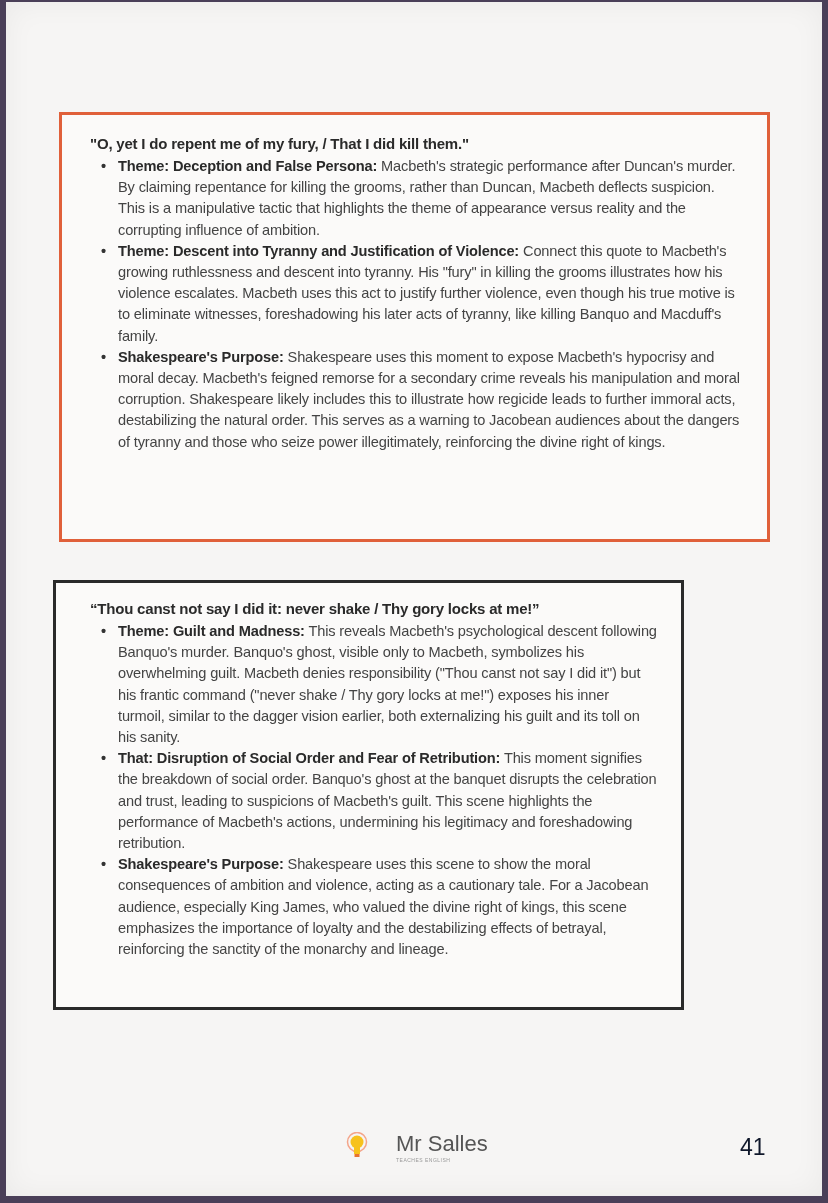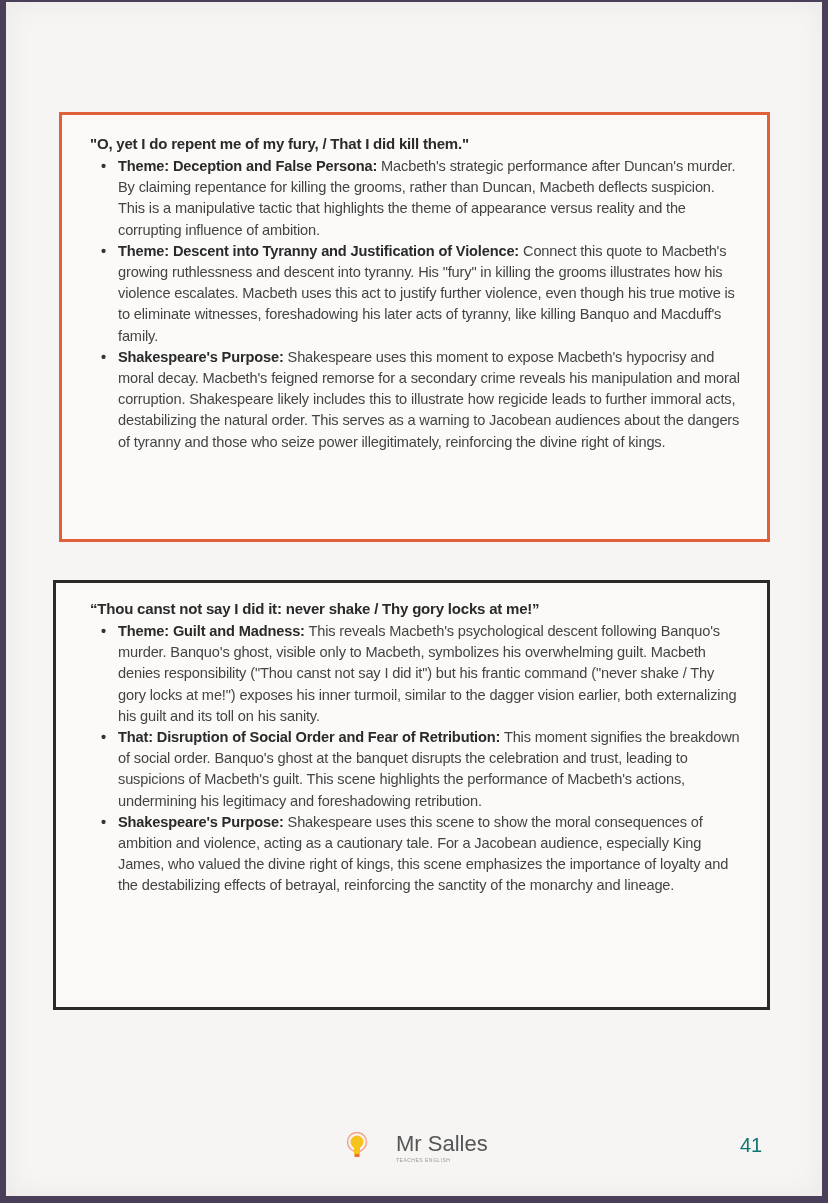--- a/index.html
+++ b/index.html
@@ -12,32 +12,32 @@
   .page {
     position: absolute; left: 6px; top: 2px; width: 816px; height: 1194px;
     background: #f6f5f4;
     box-shadow: inset 0 0 30px rgba(0,0,0,0.05);
   }
   .box {
     position: absolute; background: #fbfaf9; box-sizing: border-box;
     color: #333;
   }
   .box-red { left: 53px; top: 110px; width: 711px; height: 430px; border: 3px solid #e0603a; padding: 20px 22px 10px 28px; }
-  .box-black { left: 47px; top: 578px; width: 717px; height: 430px; border: 3px solid #2a2a2a; padding: 17px 22px 10px 34px; }
+  .box-black { left: 47px; top: 578px; width: 631px; height: 430px; border: 3px solid #2a2a2a; padding: 17px 22px 10px 34px; }
   .quote { font-weight: bold; font-size: 15px; color: #2a2a2a; margin: 0 0 4px 0; letter-spacing: -0.2px; }
   ul { margin: 0; padding-left: 28px; list-style: none; }
   li { position: relative; font-size: 14.6px; line-height: 21.2px; color: #444; letter-spacing: -0.15px; }
   li::before { content: "•"; position: absolute; left: -17px; top: 0; color: #333; font-weight: bold; }
   .b-label { font-weight: bold; color: #2a2a2a; margin-top: 20px; }
   .footer-logo { position: absolute; left: 340px; top: 1130px; display: flex; align-items: flex-start; gap: 25px; }
   .bulb { width: 22px; height: 28px; position: relative; margin-right: 3px; }
   .brand { display: flex; flex-direction: column; }
   .brand-name { font-size: 22px; color: #555; line-height: 24px; }
   .brand-sub { font-size: 5px; color: #999; letter-spacing: 0.5px; margin-top: 1px; }
-  .page-num { position: absolute; left: 734px; top: 1132px; font-size: 20px; color: #0f766e; }
+  .page-num { position: absolute; left: 734px; top: 1132px; font-size: 23px; color: #0f172a; }
 </style>
 </head>
 <body>
 
 <div class="page">
 
   <div class="box box-red">
     <p class="quote">"O, yet I do repent me of my fury, / That I did kill them."</p>
     <ul>
       <li><span class="b-label">Theme: Deception and False Persona:</span><span> Macbeth's strategic performance after Duncan's murder. By claiming repentance for killing the grooms, rather than Duncan, Macbeth deflects suspicion. This is a manipulative tactic that highlights the theme of appearance versus reality and the corrupting influence of ambition.</span></li>

